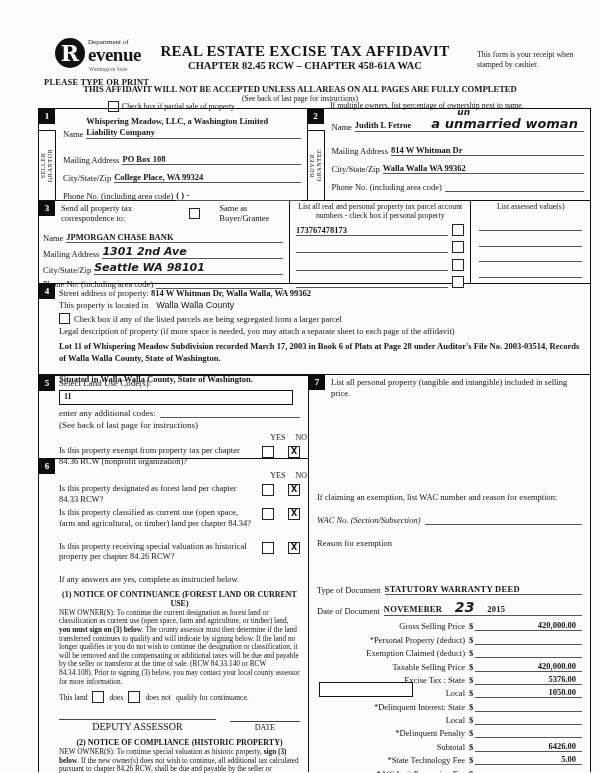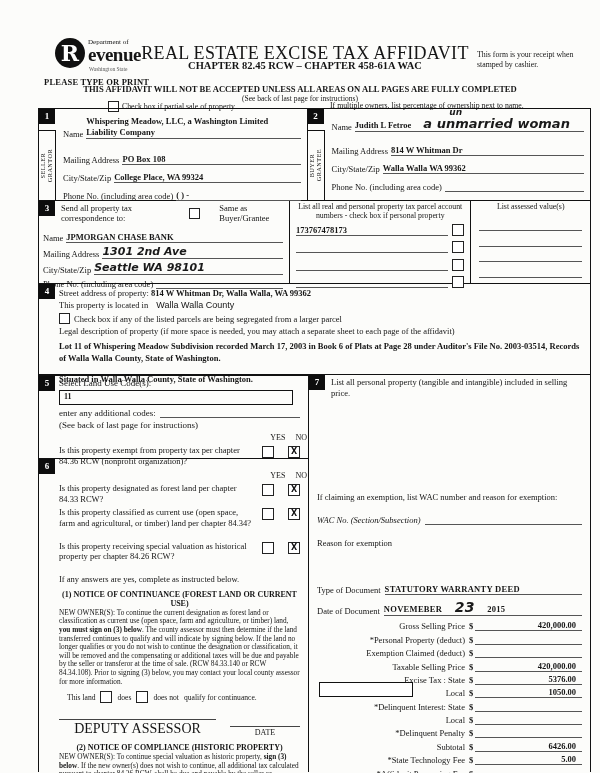--- a/index.html
+++ b/index.html
@@ -8,21 +8,21 @@
         box-shadow:0 0 4px rgba(0,0,0,.3);}
   
   .hdr{position:absolute;top:0;left:0;width:100%;height:108px;}
   .logo{position:absolute;left:55px;top:36px;width:110px;height:44px;}
   .logo-mark{position:absolute;left:0;top:2px;width:30px;height:30px;background:#101010;border-radius:50%;
              color:#fff;font-weight:bold;font-size:22px;text-align:center;line-height:30px;font-family:"DejaVu Serif",serif;}
   .logo-dept{position:absolute;left:33px;top:2px;font-size:7px;}
   .logo-rev{position:absolute;left:24px;top:8px;font-size:19px;font-weight:bold;letter-spacing:-.5px;padding-left:9px;}
   .logo-sub{position:absolute;left:34px;top:30px;font-size:5.5px;color:#555;}
   .please{position:absolute;left:44px;top:77px;font-size:8.5px;font-weight:bold;letter-spacing:.2px;}
-  .title{position:absolute;left:140px;top:43px;width:330px;text-align:center;font-size:18px;font-weight:normal;letter-spacing:.3px;}
+  .title{position:absolute;left:140px;top:43px;width:330px;text-align:center;font-size:15px;font-weight:bold;letter-spacing:.3px;}
   .subtitle{position:absolute;left:140px;top:60px;width:330px;text-align:center;font-size:10.5px;font-weight:bold;}
   .receipt{position:absolute;left:477px;top:50px;width:105px;font-size:7.8px;line-height:1.25;}
   .warning{position:absolute;left:0;top:84px;width:100%;text-align:center;font-size:8.6px;font-weight:bold;}
   .seeback{position:absolute;left:0;top:94px;width:100%;text-align:center;font-size:7.5px;}
   .cbrow-left{position:absolute;left:108px;top:101px;font-size:7.8px;display:flex;align-items:center;gap:3px;}
   .cbrow-right{position:absolute;left:330px;top:101px;font-size:7.8px;}
   
   .cb{display:inline-block;width:9px;height:9px;border:1px solid #222;background:#fff;
       font:bold 8px/9px "DejaVu Sans",sans-serif;text-align:center;color:#111;vertical-align:-1px;flex:none;}
   .cb[data-checked="true"]::before{content:"X";}
@@ -60,37 +60,37 @@
         padding:2px 8px 0 8px;height:397px;}
   .sec5{position:relative;border-bottom:1.4px solid #111;border-top:1.4px solid #111;padding:2px 8px 4px 20px;height:76px;}
   .sec6{position:relative;padding:2px 8px 0 20px;height:309px;}
   .codebox{border:1.4px solid #111;width:228px;height:12px;font-size:8px;font-weight:bold;padding:1px 0 0 4px;margin:2px 0;}
   .yesno{display:flex;justify-content:flex-end;gap:10px;width:248px;font-size:8px;margin-top:3px;}
   .q{display:flex;margin-top:3px;}
   .q .qt{width:198px;line-height:1.25;}
   .q .qb{display:flex;gap:14px;margin-left:10px;align-items:flex-start;padding-top:1px;}
   .ntitle{text-align:center;font-weight:bold;font-size:8px;margin-top:6px;}
   .npara{font-size:7.3px;line-height:1.18;margin-top:1px;text-align:left;}
-  .qualify{display:flex;align-items:center;gap:5px;margin-top:5px;font-size:7.6px;margin-left:8px;}
+  .qualify{display:flex;align-items:center;gap:5px;margin-top:5px;font-size:7.6px;}
   .sigrow{display:flex;gap:14px;margin-top:16px;align-items:flex-end;}
-  .sigrow .s1{flex:1;border-top:1px solid #444;text-align:center;font-size:14px;padding-top:1px;}
+  .sigrow .s1{flex:1;border-top:1px solid #444;text-align:center;font-size:10px;padding-top:1px;}
   .sigrow .s2{width:70px;border-top:1px solid #444;text-align:center;font-size:8px;padding-top:1px;}
   
   .p7{display:flex;}
   .p7 .t{margin-left:14px;line-height:1.35;width:240px;}
   .wacline{display:flex;align-items:flex-end;margin-top:6px;font-style:italic;}
   .wacline .u{flex:1;border-bottom:1px solid #555;margin-left:4px;min-height:10px;}
   .docline{display:flex;align-items:flex-end;margin-top:4px;}
   .docline .dv{flex:1;border-bottom:1px solid #555;margin-left:4px;font-weight:bold;letter-spacing:.3px;}
   .feerow{display:flex;align-items:flex-end;height:13.4px;position:relative;}
   .feerow .fl{width:148px;text-align:right;white-space:nowrap;}
   .feerow .ds{font-weight:bold;margin:0 2px 0 4px;}
   .feerow .fa{flex:1;border-bottom:1px solid #555;text-align:right;font-weight:bold;padding-right:6px;min-height:10px;}
   .stampbox{position:absolute;left:2px;bottom:1px;width:92px;height:13px;border:1.4px solid #111;background:#fff;}
-  .handnote{position:relative;display:inline-block;margin-left:12px;font-size:13px;white-space:nowrap;}
+  .handnote{position:relative;display:inline-block;margin-left:20px;font-size:13px;white-space:nowrap;}
   .handnote .above{position:absolute;left:26px;top:-9px;font-size:9px;}
 </style>
 </head>
 <body>
 
 <div class="page">
 
   <div class="hdr">
     <div class="logo">
       <div class="logo-mark">R</div>

